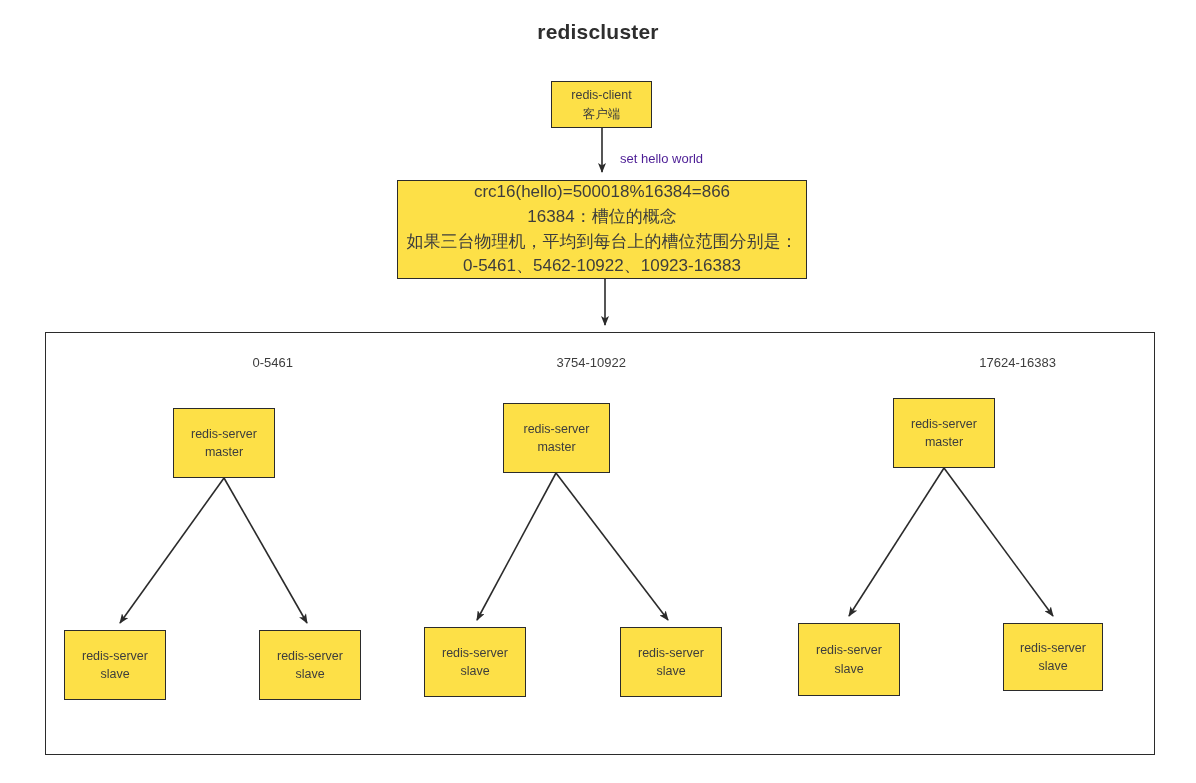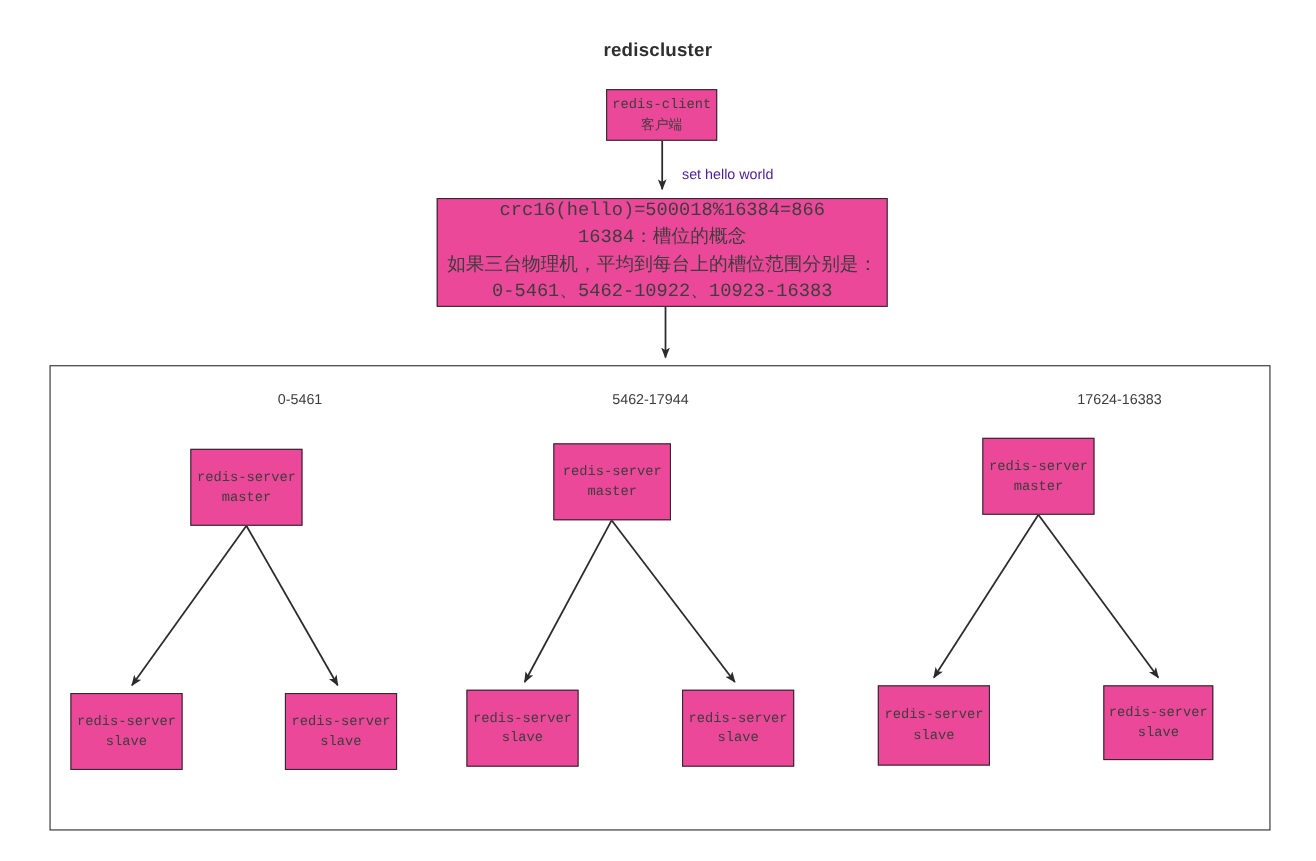--- a/index.html
+++ b/index.html
@@ -24,42 +24,41 @@
   .svg-layer {
     position: absolute;
     left: 0; top: 0;
     width: 1196px;
     height: 783px;
     pointer-events: none;
   }
   .node-box {
     position: absolute;
     box-sizing: border-box;
-    background: #ec4899;
+    background: #fde047;
     border: 1.6px solid #2b2b2b;
     display: flex;
     flex-direction: column;
     align-items: center;
     justify-content: center;
     text-align: center;
     line-height: 1.45;
     color: #3d3d3d;
-    font-family: Liberation Mono, monospace;
   }
   .node-box .line {
     display: block;
     white-space: nowrap;
   }
   .title {
     position: absolute;
     left: 0;
-    top: 36px;
+    top: 20px;
     width: 1196px;
     text-align: center;
-    font-size: 17px;
+    font-size: 21px;
     font-weight: bold;
     color: #2e2e2e;
     letter-spacing: 0.2px;
   }
   .edge-label {
     position: absolute;
     font-size: 13px;
     color: #4c1d95;
     white-space: nowrap;
   }
@@ -149,21 +148,21 @@
   <div class="node-box" id="calc-box">
     <span class="line">crc16(hello)=500018%16384=866</span>
     <span class="line">16384：槽位的概念</span>
     <span class="line">如果三台物理机，平均到每台上的槽位范围分别是：</span>
     <span class="line">0-5461、5462-10922、10923-16383</span>
   </div>
 
   <div class="cluster-frame" id="cluster-frame"></div>
 
   <div class="group-label" id="group-label-0">0-5461</div>
-  <div class="group-label" id="group-label-1">5462-17944</div>
+  <div class="group-label" id="group-label-1">3754-10922</div>
   <div class="group-label" id="group-label-2">17624-16383</div>
 
   <div class="node-box" id="master-0">
     <span class="line">redis-server</span>
     <span class="line">master</span>
   </div>
   <div class="node-box" id="master-1">
     <span class="line">redis-server</span>
     <span class="line">master</span>
   </div>

